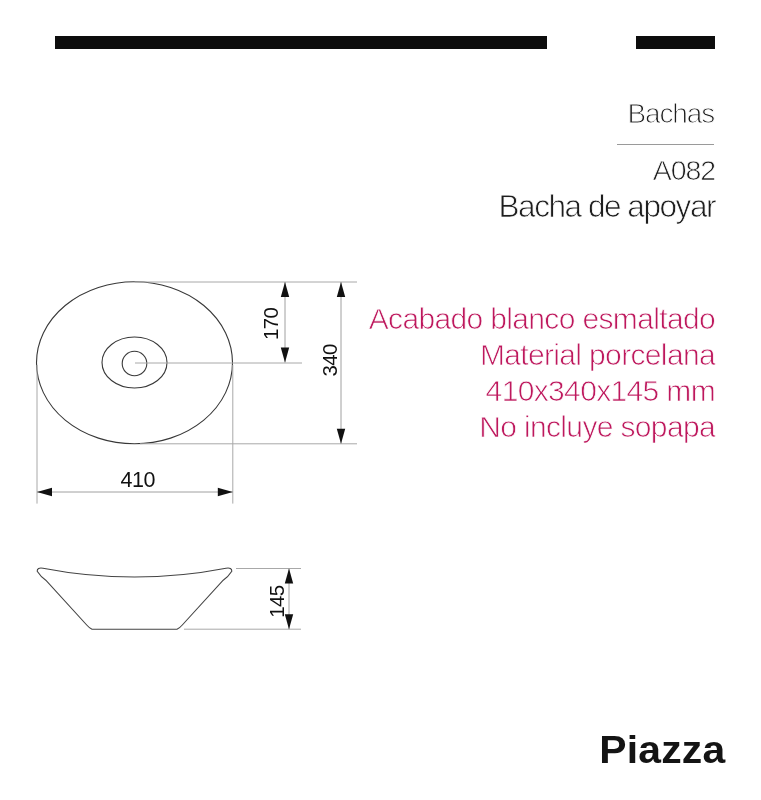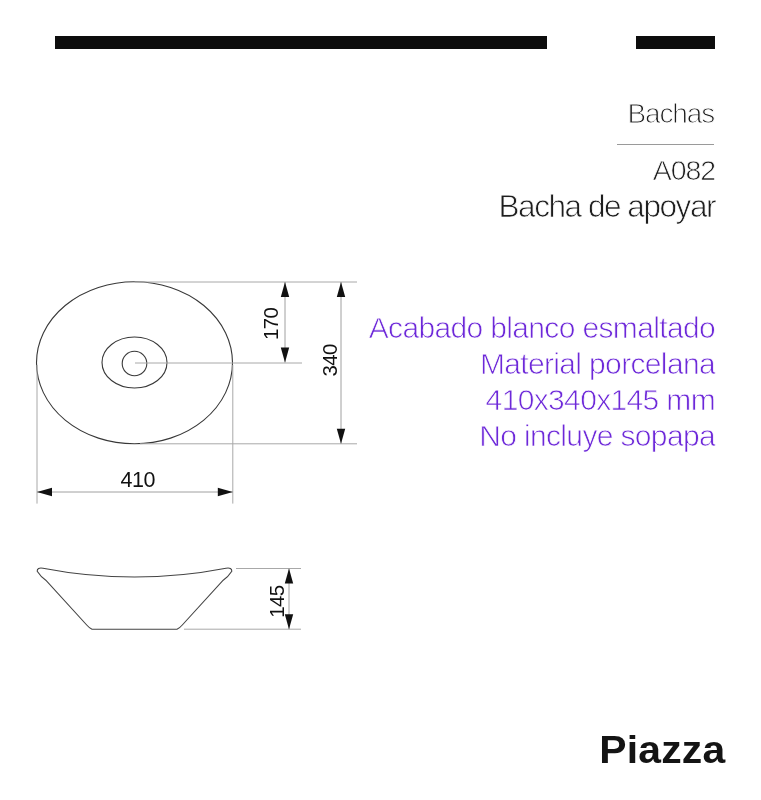--- a/index.html
+++ b/index.html
@@ -17,21 +17,21 @@
 <div class="abs" style="left:636px;top:36px;width:79px;height:13px;background:#0d0d0d;"></div>
 
 <div class="abs lt" style="right:47px;top:94.6px;font-size:28px;letter-spacing:-1.15px;color:#1e1e1e;line-height:38.5px;">Bachas</div>
 
 <div class="abs" style="left:617px;top:144px;width:97px;height:1px;background:#9a9a9a;"></div>
 
 <div class="abs lt2" style="right:46px;top:155.6px;font-size:28.5px;letter-spacing:-1.1px;color:#1e1e1e;line-height:28.5px;">A082</div>
 
 <div class="abs lt2" style="right:46px;top:191.2px;font-size:31.5px;letter-spacing:-1.45px;color:#1e1e1e;line-height:31.5px;">Bacha de apoyar</div>
 
-<div class="abs lt2" style="right:46px;top:310px;font-size:30px;letter-spacing:-0.65px;color:#6d28d9;line-height:36px;text-align:right;">
+<div class="abs lt2" style="right:46px;top:301px;font-size:30px;letter-spacing:-0.65px;color:#be185d;line-height:36px;text-align:right;">
 Acabado blanco esmaltado<br>
 Material porcelana<br>
 410x340x145 mm<br>
 No incluye sopapa
 </div>
 
 <svg class="abs" style="left:0;top:0;" width="761" height="800" viewBox="0 0 761 800">
 
   <g>
       <ellipse cx="134.5" cy="362.8" rx="98" ry="81" fill="none" stroke="#383838" stroke-width="1.1"></ellipse>

